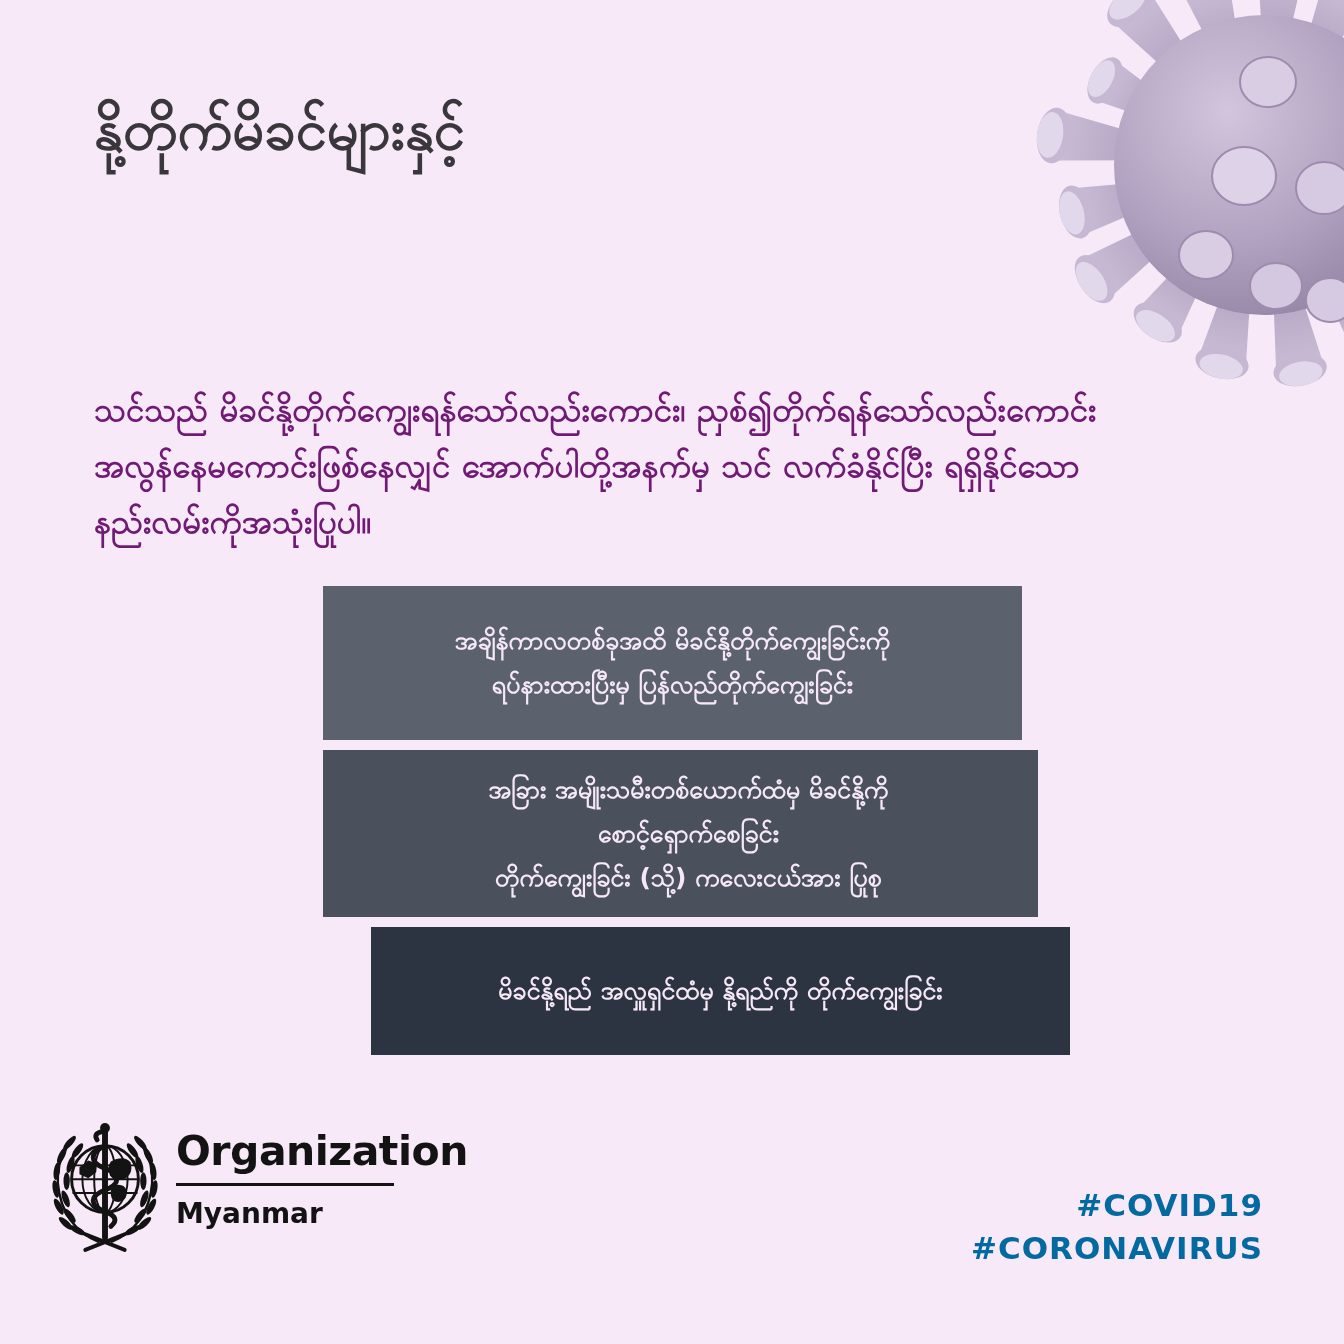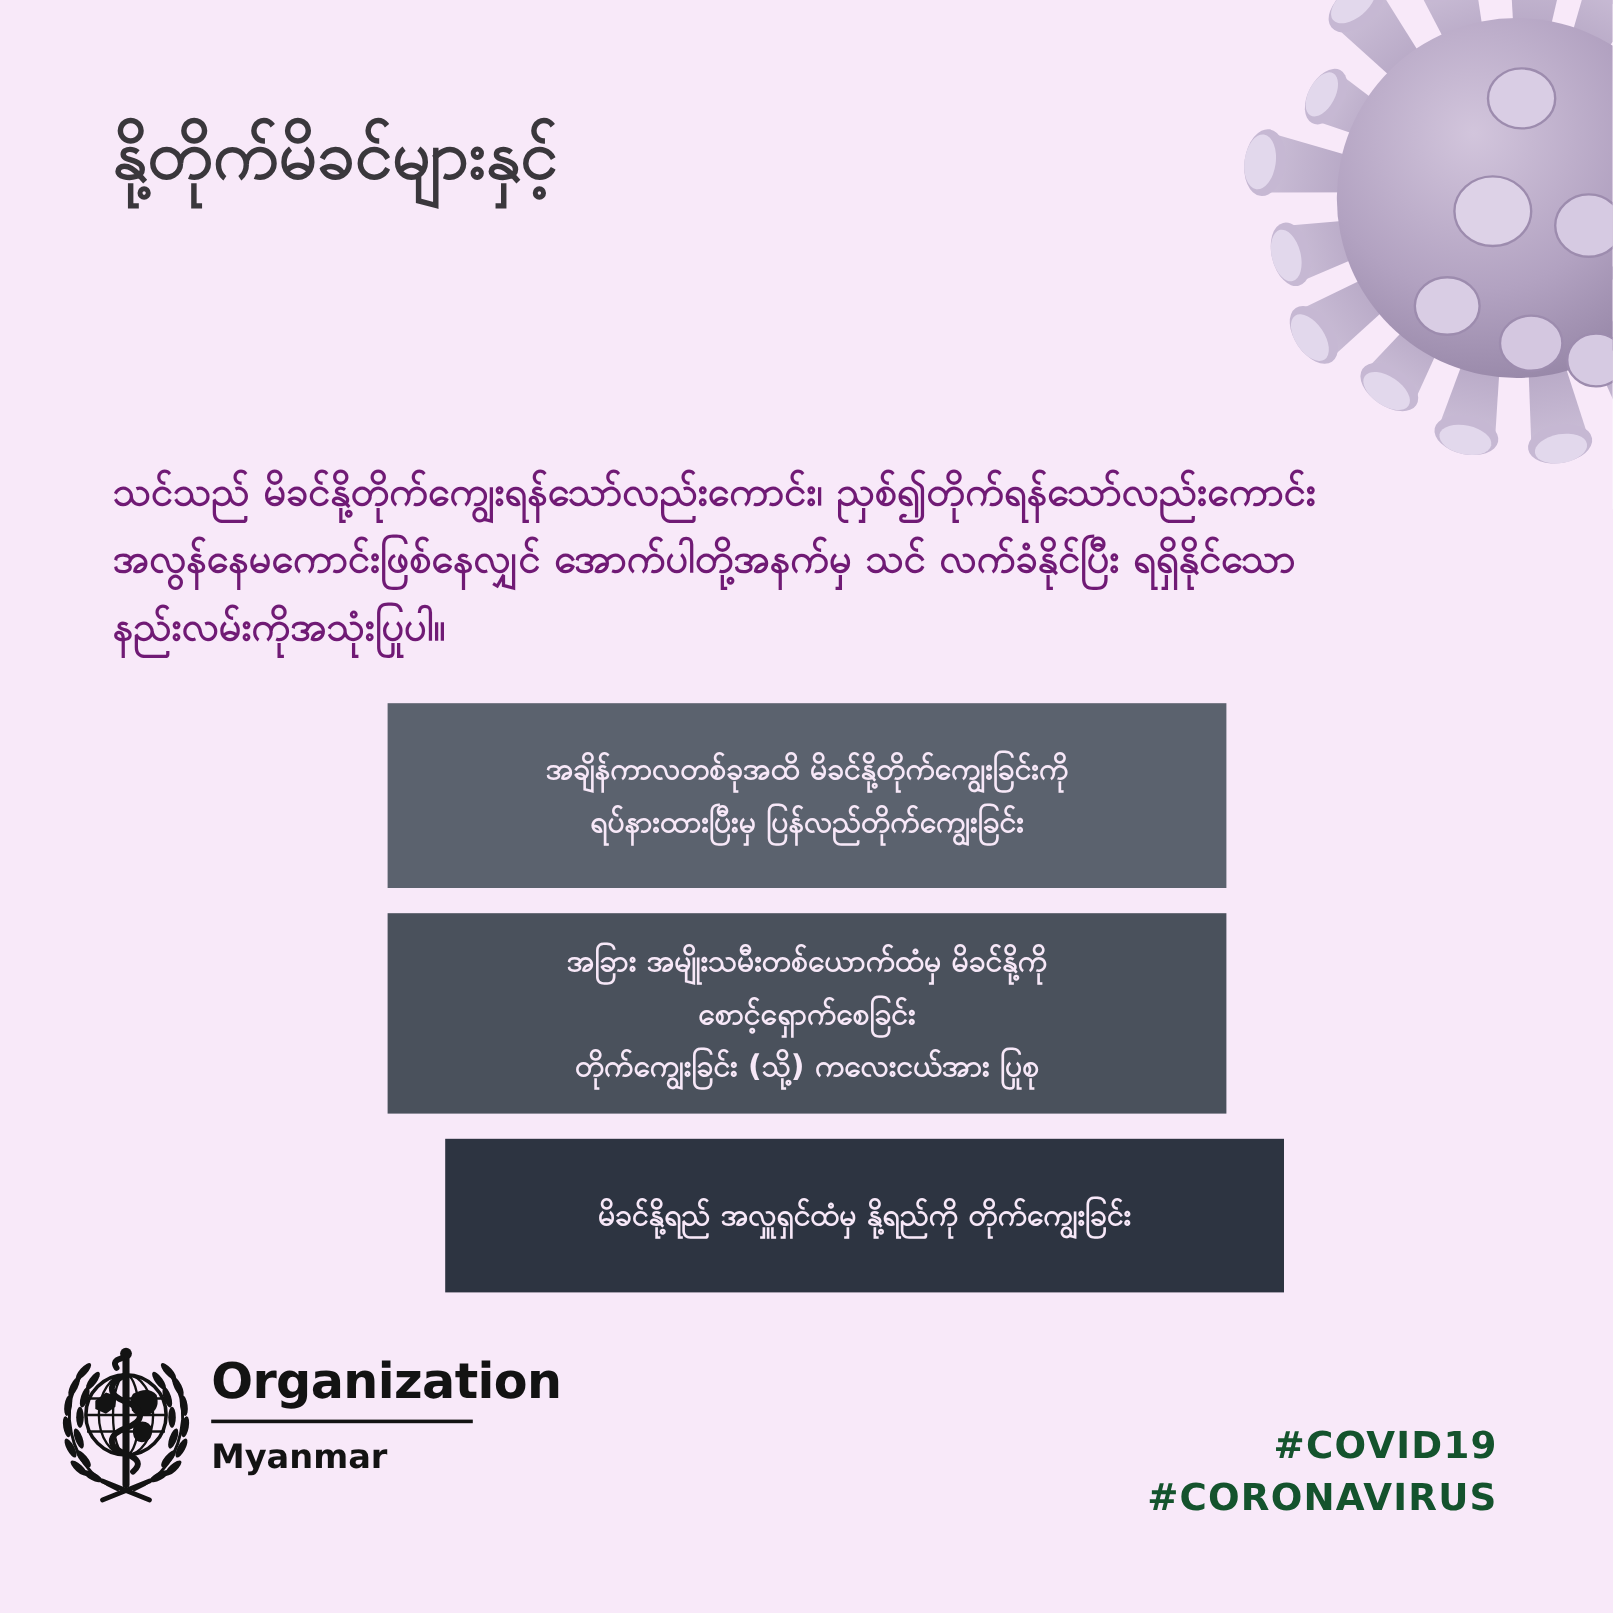--- a/index.html
+++ b/index.html
@@ -13,36 +13,36 @@
   }
   
   .virus-wrap{position:absolute;top:0;right:0;width:330px;height:452px;pointer-events:none;}
   
   .title{position:absolute;left:94px;top:92px;font-weight:700;color:#3a373c;}
   .title-line1{font-size:56px;line-height:1.35;letter-spacing:0;}
   .title-line2{font-size:60px;line-height:1.2;margin-top:26px;letter-spacing:-1px;}
   
   .intro{position:absolute;left:94px;top:382px;width:1170px;font-size:33px;font-weight:600;line-height:56px;color:#701a75;}
   
-  .boxes{position:absolute;left:323px;top:586px;width:699px;display:flex;flex-direction:column;gap:21px;}
+  .boxes{position:absolute;left:323px;top:586px;width:699px;display:flex;flex-direction:column;gap:10px;}
   .option-box{
     width:100%;display:flex;flex-direction:column;align-items:center;justify-content:center;
     text-align:center;color:#f7e8f8;font-size:25px;font-weight:600;line-height:44px;
   }
   .option-box.b1{height:154px;}
   .option-box.b2{height:167px;}
   .option-box.b3{height:128px;margin-left:48px;}
   
   .who-logo{position:absolute;left:46px;top:1122px;width:118px;height:132px;}
   .who-text{position:absolute;left:176px;top:1128px;color:#131313;}
   .who-name{font-size:41px;font-weight:700;line-height:46px;letter-spacing:-0.5px;}
   .who-divider{width:218px;height:3px;background:#131313;margin-top:9px;}
   .who-country{font-size:28px;font-weight:700;margin-top:11px;letter-spacing:0;}
   
-  .hashtags{position:absolute;right:96px;top:1184px;text-align:right;font-size:31px;font-weight:800;color:#14532d;line-height:43px;letter-spacing:1px;}
+  .hashtags{position:absolute;right:81px;top:1184px;text-align:right;font-size:31px;font-weight:800;color:#0369a1;line-height:43px;letter-spacing:1px;}
 </style>
 </head>
 <body>
 
 <div class="poster">
 
   <div class="virus-wrap">
     <svg width="330" height="452" viewBox="0 0 330 452">
       <defs>
         <radialGradient id="vbody" cx="38%" cy="32%" r="80%">
@@ -145,21 +145,21 @@
     <div>သင်သည် မိခင်နို့တိုက်ကျွေးရန်သော်လည်းကောင်း၊ ညှစ်၍တိုက်ရန်သော်လည်းကောင်း</div>
     <div>အလွန်နေမကောင်းဖြစ်နေလျှင် အောက်ပါတို့အနက်မှ သင် လက်ခံနိုင်ပြီး ရရှိနိုင်သော</div>
     <div>နည်းလမ်းကိုအသုံးပြုပါ။</div>
   </div>
 
   <div class="boxes">
     <div class="option-box b1" style="background-color: rgb(91, 98, 110);">
       <div>အချိန်ကာလတစ်ခုအထိ မိခင်နို့တိုက်ကျွေးခြင်းကို</div>
       <div>ရပ်နားထားပြီးမှ ပြန်လည်တိုက်ကျွေးခြင်း</div>
     </div>
-    <div class="option-box b2" style="background-color: rgb(74, 81, 92);">
+    <div class="option-box b2" style="background-color: rgb(74, 81, 92); padding-left: 16px;">
       <div>အခြား အမျိုးသမီးတစ်ယောက်ထံမှ မိခင်နို့ကို</div>
       <div>စောင့်ရှောက်စေခြင်း</div>
       <div>တိုက်ကျွေးခြင်း (သို့) ကလေးငယ်အား ပြုစု</div>
     </div>
     <div class="option-box b3" style="background-color: rgb(45, 52, 65);">
       <div>မိခင်နို့ရည် အလှူရှင်ထံမှ နို့ရည်ကို တိုက်ကျွေးခြင်း</div>
     </div>
   </div>
 
   <div class="who-logo">

